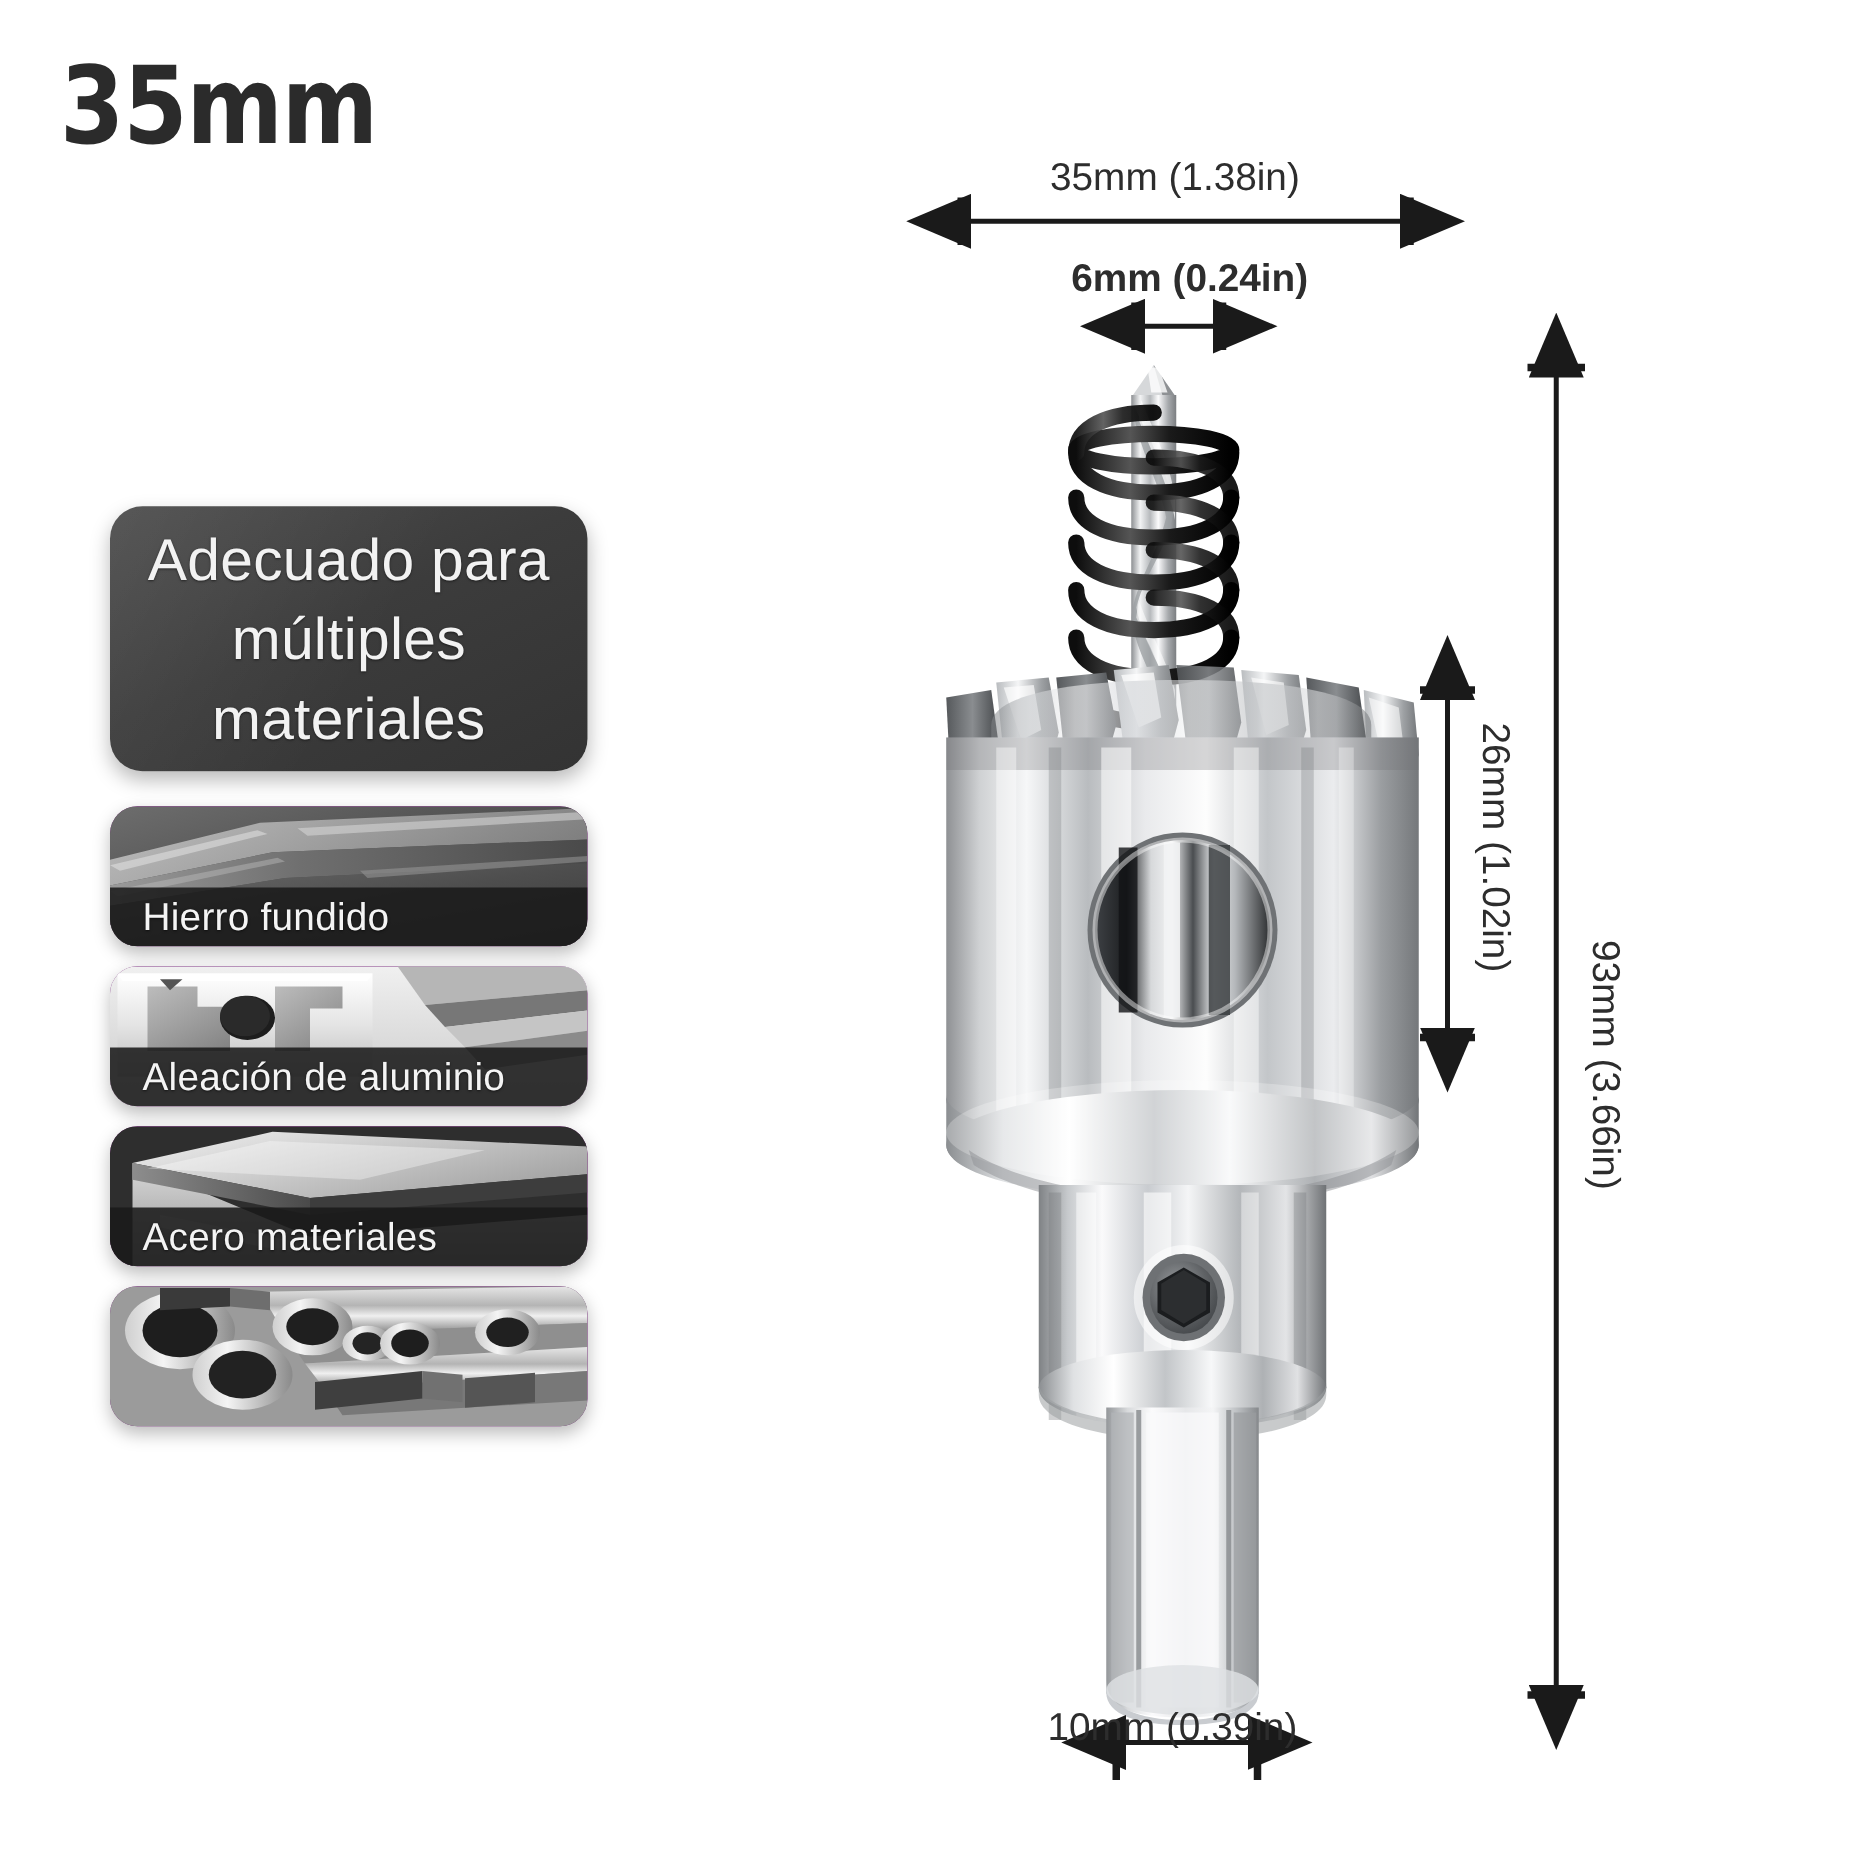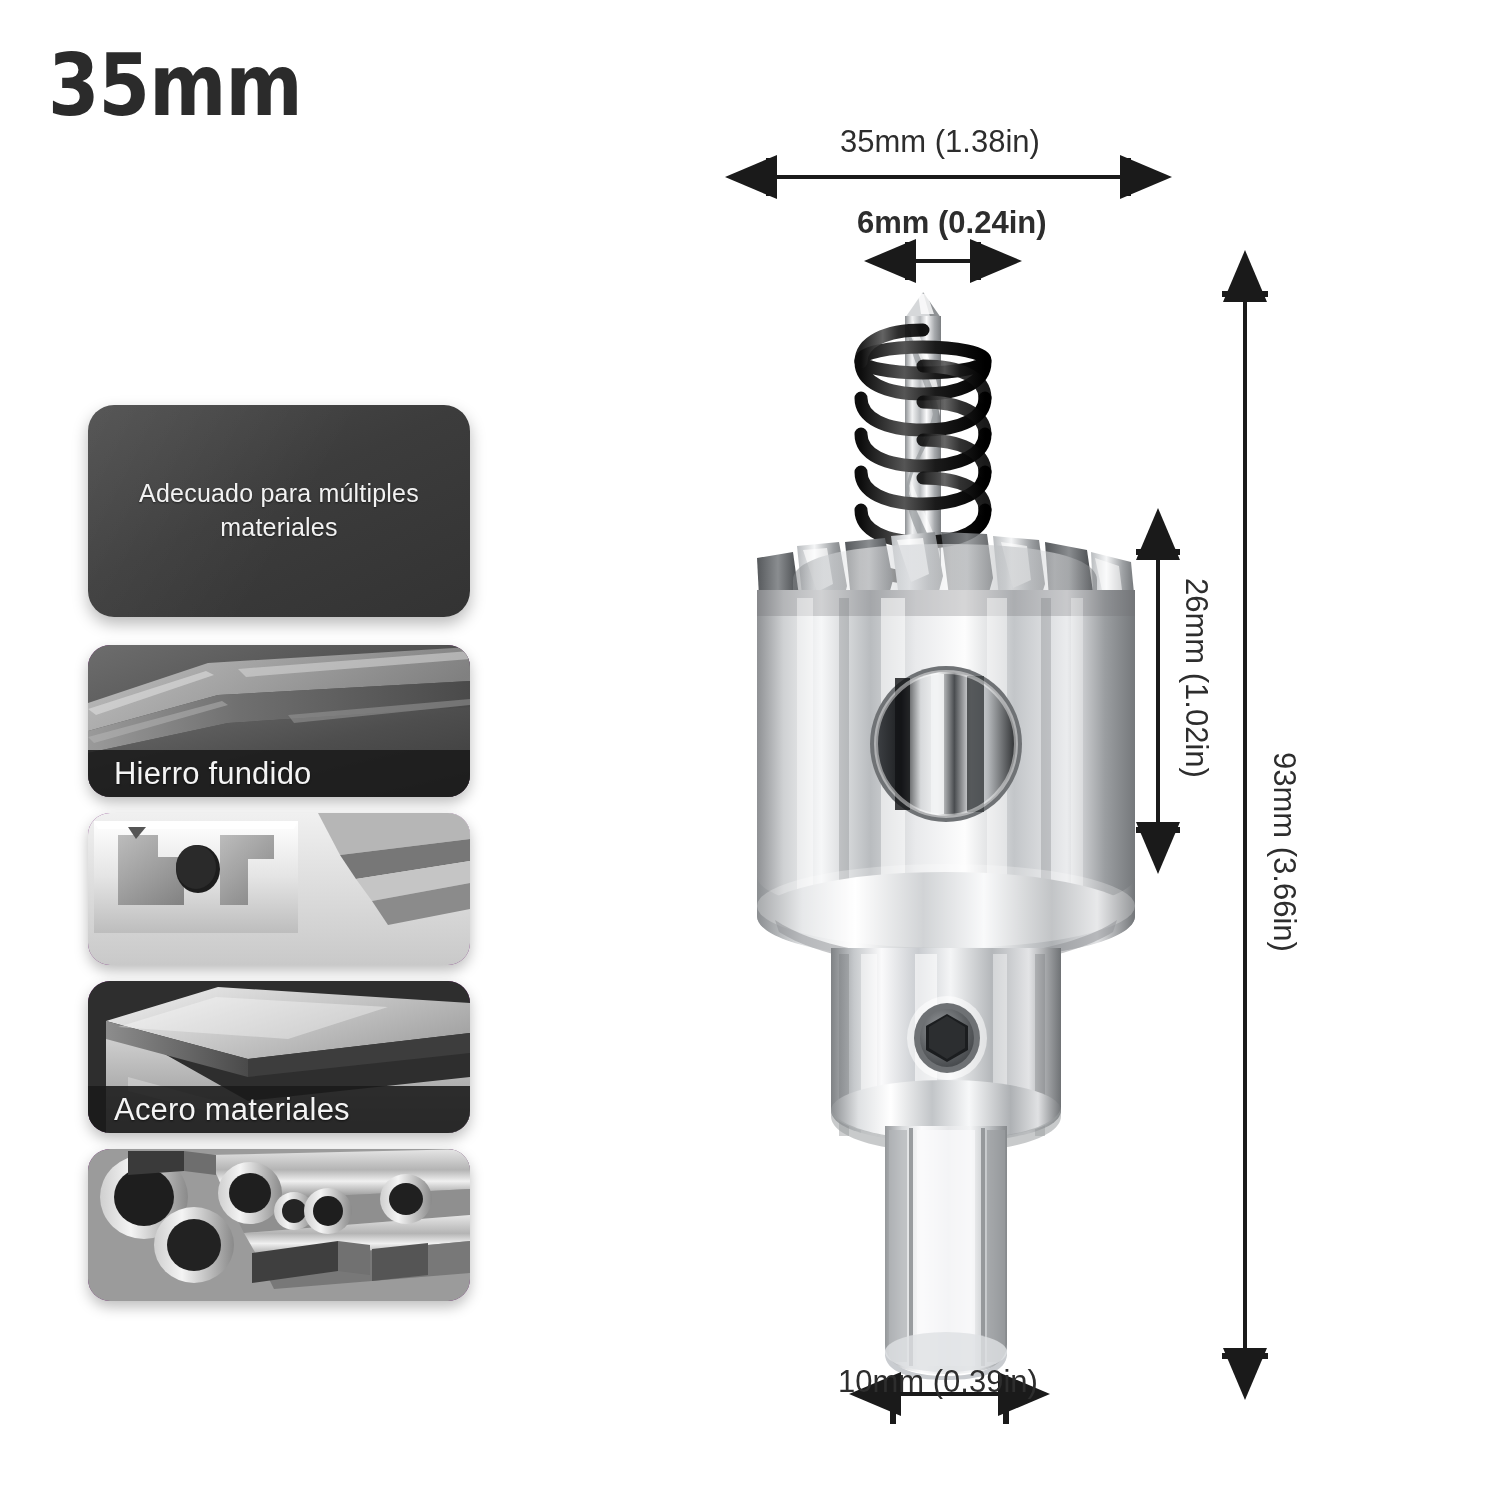--- a/index.html
+++ b/index.html
@@ -33,29 +33,29 @@
     display:flex;align-items:center;justify-content:center;
     text-align:center;
     position:relative;overflow:hidden;
   }
   .callout:after{
     content:"";position:absolute;inset:0;
     background:linear-gradient(120deg,rgba(255,255,255,.07) 0%,rgba(255,255,255,0) 55%);
     pointer-events:none;
   }
   .callout-text{
-    color:#f2f2f2;font-size:25px;line-height:1.35;
+    color:#f2f2f2;font-size:47px;line-height:1.35;
     font-weight:400;letter-spacing:.2px;
     padding:0 26px;position:relative;z-index:2;
     text-shadow:0 1px 2px rgba(0,0,0,.55);
   }
 
   .thumbs{margin-top:28px;display:flex;flex-direction:column;gap:16px;}
   .thumb{
-    position:relative;width:382px;height:152px;
+    position:relative;width:382px;height:112px;
     border-radius:22px;overflow:hidden;
     box-shadow:0 6px 14px rgba(0,0,0,.26);
     background:#701a75;
   }
   .thumb-art{position:absolute;inset:0;overflow:hidden;}
   .thumb-art svg{display:block;width:100%;height:100%;}
   .thumb-caption{
     position:absolute;left:0;right:0;bottom:0;height:47px;
     background:rgba(26,26,26,.88);
     display:flex;align-items:center;
@@ -154,20 +154,23 @@
             <polygon points="284,88 382,70 382,96 300,112" fill="#8b8b8b"></polygon>
 
             <path d="M6,8 L210,8 L210,120 L6,120 Z" fill="url(#al1)"></path>
             <path d="M30,22 L70,22 L70,44 L96,44 L96,92 L30,92 Z" fill="url(#al2)" opacity=".75"></path>
             <path d="M132,22 L186,22 L186,46 L160,46 L160,92 L132,92 Z" fill="url(#al2)" opacity=".75"></path>
             <ellipse cx="110" cy="56" rx="22" ry="24" fill="#1d1d1d"></ellipse>
             <ellipse cx="108" cy="54" rx="20" ry="22" fill="#2a2a2a"></ellipse>
             <path d="M6,8 L210,8 L206,16 L10,16 Z" fill="#ffffff" opacity=".9"></path>
             <path d="M40,14 L58,14 L48,26 Z" fill="#555"></path>
           </svg>
+        </div>
+        <div class="thumb-caption">
+          <span>Aleación de aluminio</span>
         </div>
       </div>
 
       <div class="thumb">
         <div class="thumb-art">
           <svg viewBox="0 0 382 152" preserveAspectRatio="none">
             <defs>
               <linearGradient id="ss1" x1="0" y1="0" x2="1" y2=".6">
                 <stop offset="0" stop-color="#f2f2f2"></stop>
                   <stop offset=".45" stop-color="#cfcfcf"></stop>

